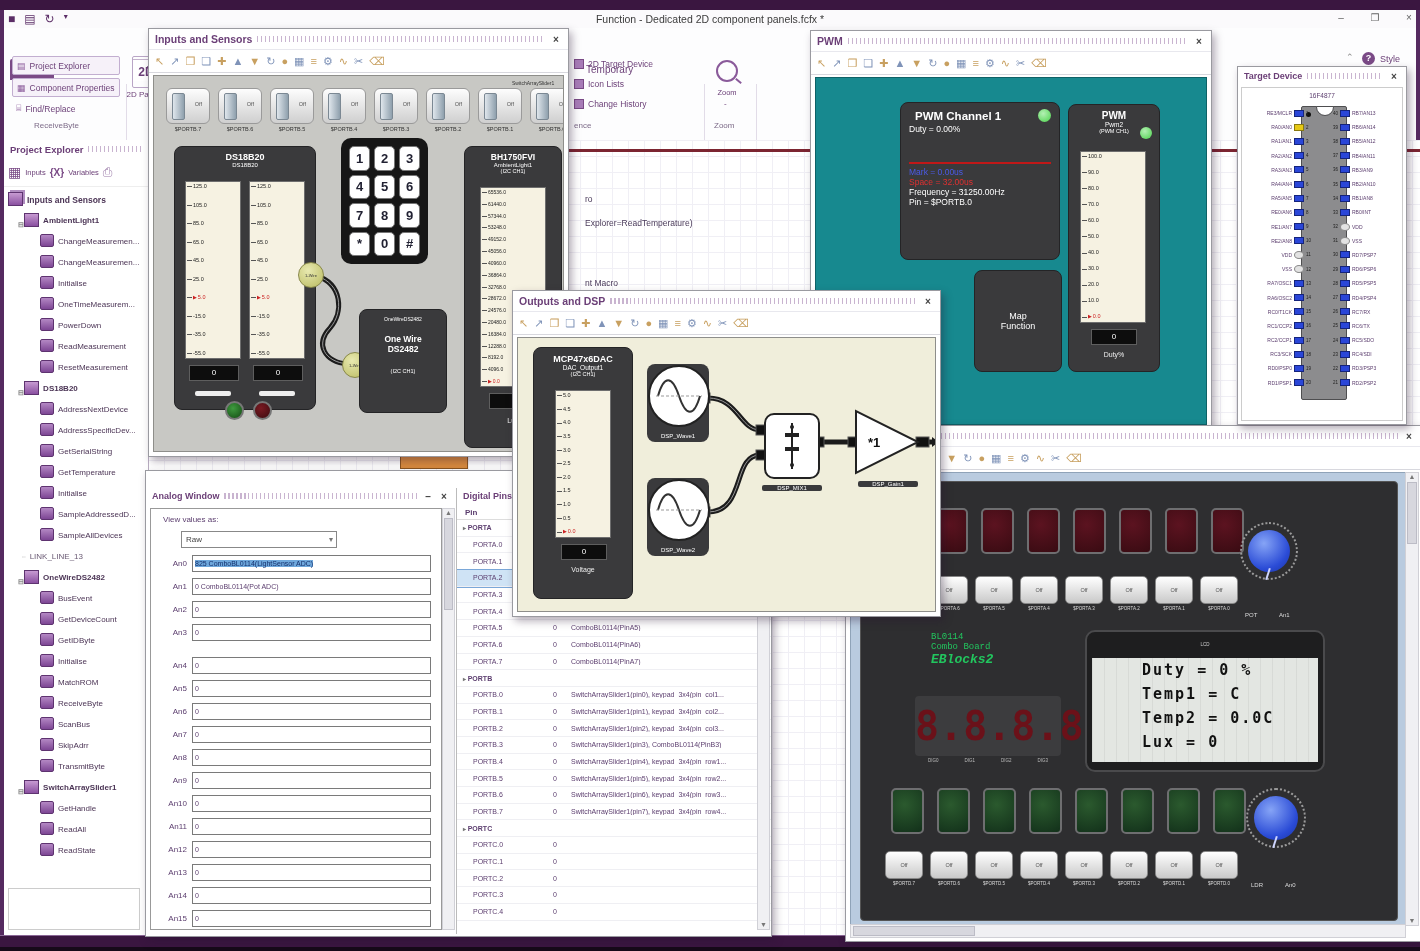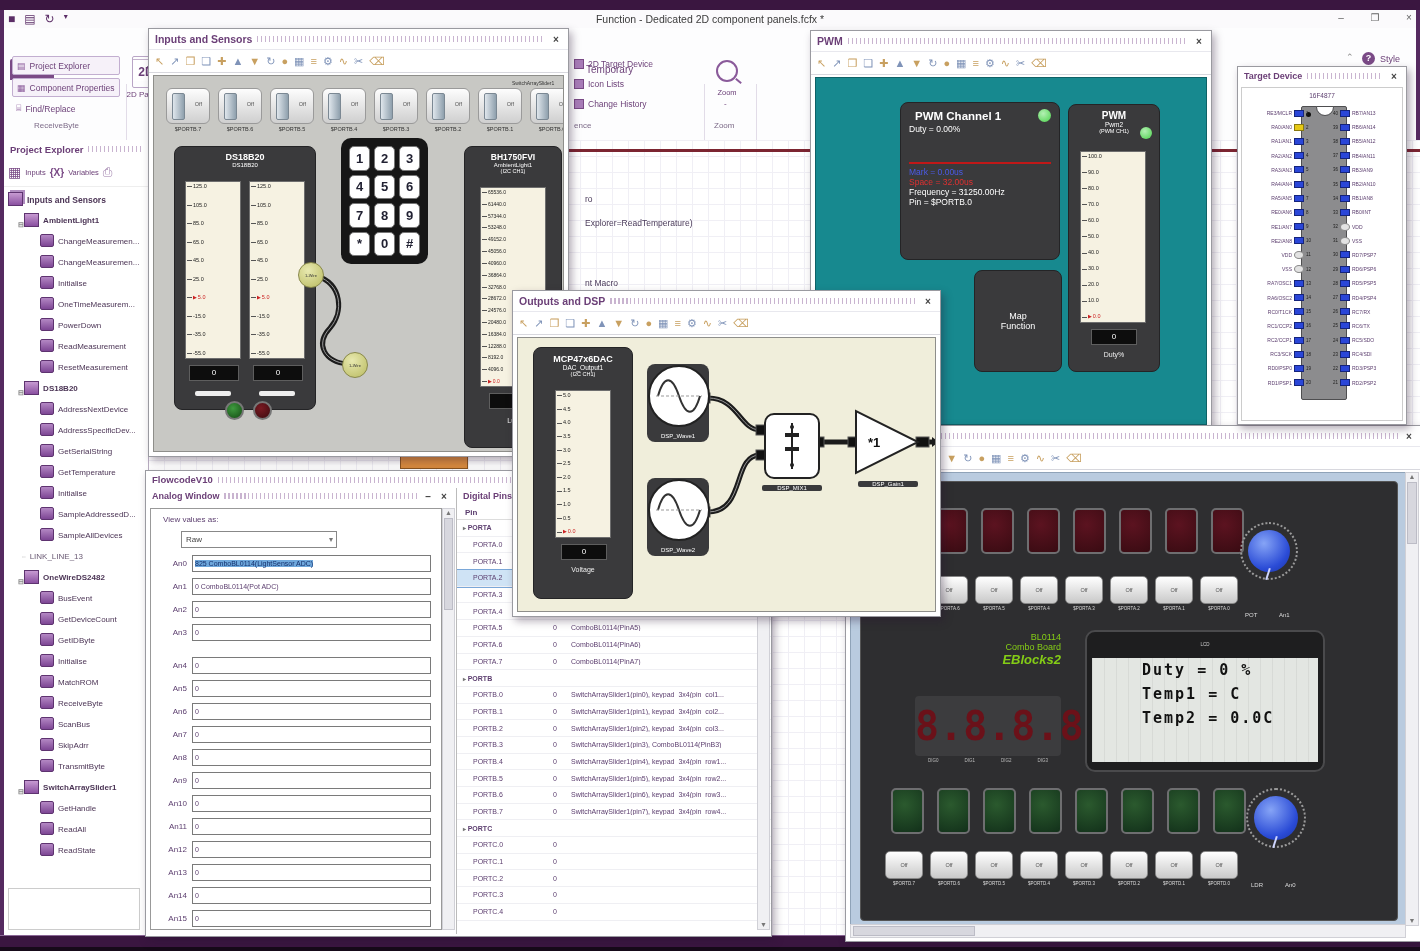--- a/index.html
+++ b/index.html
@@ -536,21 +536,21 @@
             <div class="pinlab">$PORTA.0</div>
           </div>
 
       </div>
       <div class="knob" style="left:379px;top:40px;width:54px;height:54px;">
         <div class="ball"></div>
           <div class="ptr"></div>
       </div>
       <span class="knoblbl" style="left:384px;top:130px;">POT</span>
       <span class="knoblbl" style="left:418px;top:130px;">An1</span>
-      <div class="abs" style="left:70px;top:150px;width:130px;text-align:right;color:#84cc16;">
+      <div class="abs" style="left:70px;top:150px;width:130px;text-align:left;color:#22c55e;font-family:Liberation Mono, monospace;">
         <div style="font-size:9px">BL0114</div>
         <div style="font-size:9px">Combo Board</div>
         <div style="font-size:13px;font-weight:bold;font-style:italic">EBlocks2</div>
       </div>
       <div class="abs" style="left:54px;top:214px;width:146px;height:60px;background:#3c3c3e;border-radius:4px;
            display:flex;justify-content:space-around;align-items:center;">
         <span class="seg">8.</span>
           <span class="seg">8.</span>
           <span class="seg">8.</span>
           <span class="seg">8.</span>
@@ -560,20 +560,21 @@
           <span style="font-size:4.5px;color:#bbb">DIG1</span>
           <span style="font-size:4.5px;color:#bbb">DIG2</span>
           <span style="font-size:4.5px;color:#bbb">DIG3</span>
       </div>
       <div class="abs" style="left:224px;top:148px;width:236px;height:138px;background:#1e1e1f;border:2px solid #4a4a4c;border-radius:10px;">
         <div style="height:24px;display:flex;align-items:center;justify-content:center;color:#cfcfcf;font-size:4.5px;">LCD</div>
         <div id="lcdbody" style="position:absolute;left:5px;top:26px;right:5px;bottom:8px;">
           <div>Duty = 0 %</div>
             <div>Temp1 = C</div>
             <div>Temp2 = 0.0C</div>
+            <div>Lux = 0</div>
         </div>
       </div>
       <div class="abs" style="left:30px;top:306px;display:flex;gap:13px;">
         <div class="ledg"></div>
           <div class="ledg"></div>
           <div class="ledg"></div>
           <div class="ledg"></div>
           <div class="ledg"></div>
           <div class="ledg"></div>
           <div class="ledg"></div>
@@ -825,20 +826,26 @@
     </div>
 
     <svg class="abs" style="left:0;top:0;width:409px;height:375px;pointer-events:none;" viewBox="0 0 409 375">
       <path d="M163,200 C188,208 190,236 176,252 C161,268 170,286 194,288" fill="none" stroke="#1c1c1c" stroke-width="5"></path>
       <path d="M163,200 C188,208 190,236 176,252 C161,268 170,286 194,288" fill="none" stroke="#9a9a9a" stroke-width="1"></path>
     </svg>
     <div class="abs" style="left:144px;top:186px;width:24px;height:24px;border-radius:50%;background:radial-gradient(circle at 38% 32%,#e8e9b0,#b9ba60);border:1px solid #88884a;
          font-size:4px;color:#333;display:flex;align-items:center;justify-content:center;">1-Wire</div>
     <div class="abs" style="left:188px;top:276px;width:24px;height:24px;border-radius:50%;background:radial-gradient(circle at 38% 32%,#e8e9b0,#b9ba60);border:1px solid #88884a;
          font-size:4px;color:#333;display:flex;align-items:center;justify-content:center;">1-Wire</div>
+    <div class="dpanel" style="left:205px;top:233px;width:86px;height:102px;text-align:center;">
+      <div style="font-size:5px;padding-top:6px;">OneWireDS2482</div>
+      <div style="font-size:8.5px;font-weight:bold;margin-top:12px;">One Wire</div>
+      <div style="font-size:8.5px;font-weight:bold;">DS2482</div>
+      <div style="font-size:5.5px;margin-top:14px;">(I2C CH1)</div>
+    </div>
 
     <div class="dpanel" style="left:310px;top:70px;width:96px;height:300px;">
       <div class="pt" style="font-size:8.5px;padding-top:5px;">BH1750FVI</div>
       <div class="pt" style="font-size:6px;font-weight:normal;">AmbientLight1</div>
       <div class="pt" style="font-size:5.5px;font-weight:normal;">(I2C CH1)</div>
       <div class="meter" style="left:15px;top:40px;width:66px;height:200px;">
         <div class="tk" style="font-size:5px">
             <span class="tv">65536.0</span>
           </div>
           <div class="tk" style="font-size:5px">
@@ -890,24 +897,20 @@
             <span class="tv">0.0</span>
           </div>
       </div>
       <div class="mval" style="left:24px;top:246px;width:48px;">0</div>
       <div class="munit" style="left:0;top:270px;width:96px;">Lux</div>
     </div>
   </div>
 </div>
 
 <div class="win" style="left:145px;top:470px;width:625px;height:465px;z-index:16;">
-  <div class="wtitle" style="height:17px">
-    <span class="t" style="font-size:9.5px">FlowcodeV10</span>
-    <span class="dots"></span>
-  </div>
 
   <div class="abs" style="left:0;top:17px;width:310px;height:446px;border-right:1px solid #bbb;">
     <div class="wtitle" style="height:16px">
       <span class="t" style="font-size:9px">Analog Window</span>
       <span class="dots"></span>
         <span class="wmin">–</span>
       <span class="wx">×</span>
     </div>
     <div class="abs" style="left:4px;top:20px;width:290px;height:420px;border:1px solid #999;overflow:hidden;">
       <div style="font-size:8px;color:#5b3d6e;padding:6px 0 0 12px;">View values as:</div>

